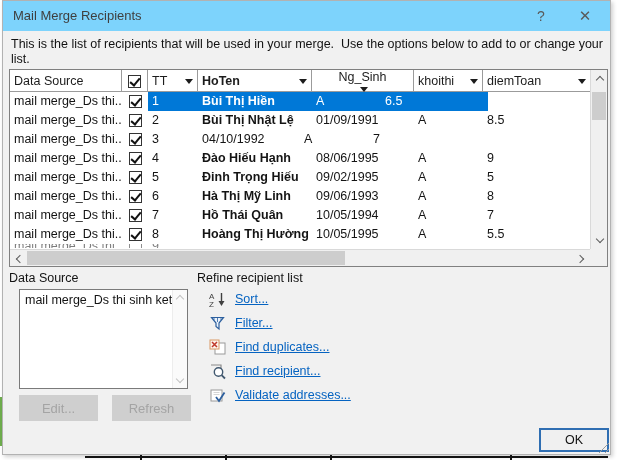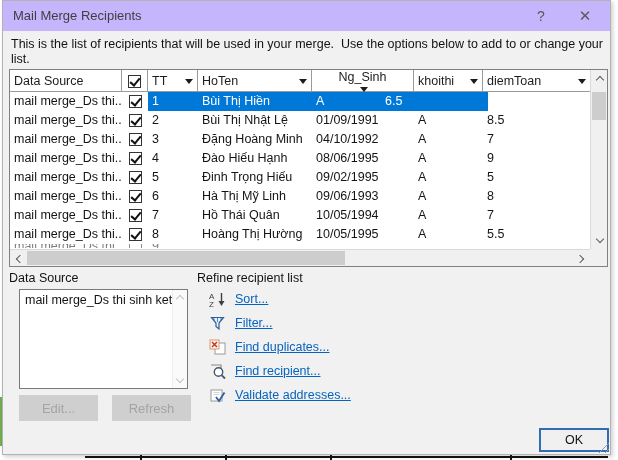--- a/index.html
+++ b/index.html
@@ -12,35 +12,35 @@
   
   .bg-green { position:absolute; left:0; top:397px; width:4px; height:49px; background:#6fae4e; }
   .doc-line { position:absolute; left:85px; top:456px; width:523px; height:2px; background:#141414; }
   .doc-tick { position:absolute; top:453px; width:2px; height:7px; background:#141414; }
 
   
   .dialog {
     position:absolute; left:2px; top:0; width:609px; height:455px;
     background:#f1f1f1; border:1px solid #b2b2b2; box-shadow:2px 2px 4px rgba(0,0,0,.18);
   }
-  .titlebar { position:absolute; left:0; top:0; right:0; height:30px; background:#c4b5fd; }
+  .titlebar { position:absolute; left:0; top:0; right:0; height:30px; background:#7dd3fc; }
   .title { position:absolute; left:10px; top:0; line-height:30px; font-size:13px; color:#3f3f3f; }
   .tb-btn { position:absolute; top:0; width:34px; height:30px; text-align:center; line-height:30px; font-size:14px; color:#5a5a5a; cursor:default; }
   .tb-help { right:52px; }
   .tb-close { right:8px; font-size:15px; }
 
   .intro { position:absolute; left:8px; top:36px; width:601px; line-height:15px; white-space:pre-wrap; color:#121212; }
 
   
   .grid { position:absolute; left:6px; top:68px; width:599px; height:198px; background:#ffffff; border:1px solid #808080; }
   .header-row { position:absolute; left:0; top:0; width:580px; height:22px; display:flex; background:#ffffff; border-bottom:1px solid #9b9b9b; }
   .hcell { height:22px; display:flex; align-items:center; padding:0 4px; border-right:1px solid #9b9b9b; font-size:12.5px; color:#1c1c1c; position:relative; }
   .hcell .hlabel { flex:1 1 auto; white-space:nowrap; overflow:hidden; }
   .drop-arrow { width:0; height:0; border-left:4px solid transparent; border-right:4px solid transparent; border-top:5px solid #1c1c1c; margin-left:3px; }
-  .c-ds{width:112px;} .c-cb{width:26px; justify-content:center;} .c-tt{width:50px;} .c-name{width:114px;} .c-date{width:102px;flex-direction:column;} .c-kh{width:69px;} .c-dt{width:107px; border-right:none;}
+  .c-ds{width:112px;} .c-cb{width:26px; justify-content:center;} .c-tt{width:50px;} .c-name{width:114px;font-weight:bold;} .c-date{width:102px;flex-direction:column;} .c-kh{width:69px;} .c-dt{width:107px; border-right:none;}
 
   .rows { position:absolute; left:0; top:22px; width:580px; }
   .row { display:flex; height:19px; align-items:center; background:#ffffff; }
   .cell { height:19px; line-height:19px; padding:0 4px; white-space:nowrap; overflow:hidden; }
   .row.selected .cell { background:#0078d7; color:#ffffff; }
   .row.selected .cell.c-ds { background:#ffffff; color:#141414; }
   .row.selected .cell.c-cb { background:#ffffff; }
   .cell.c-cb { display:flex; align-items:center; justify-content:center; padding:0; }
   .row.partial { height:4px; overflow:hidden; opacity:.55; }
 
@@ -163,21 +163,20 @@
         <div class="cell c-kh">A</div>
         <div class="cell c-dt">8.5</div>
       </div>
 
       <div class="row">
         <div class="cell c-ds">mail merge_Ds thi...</div>
         <div class="cell c-cb">
             <span class="checkbox checked"></span>
           </div>
         <div class="cell c-tt">3</div>
-        <div class="cell c-name">Đặng Hoàng Minh</div>
         <div class="cell c-date">04/10/1992</div>
         <div class="cell c-kh">A</div>
         <div class="cell c-dt">7</div>
       </div>
 
       <div class="row">
         <div class="cell c-ds">mail merge_Ds thi...</div>
         <div class="cell c-cb">
             <span class="checkbox checked"></span>
           </div>

